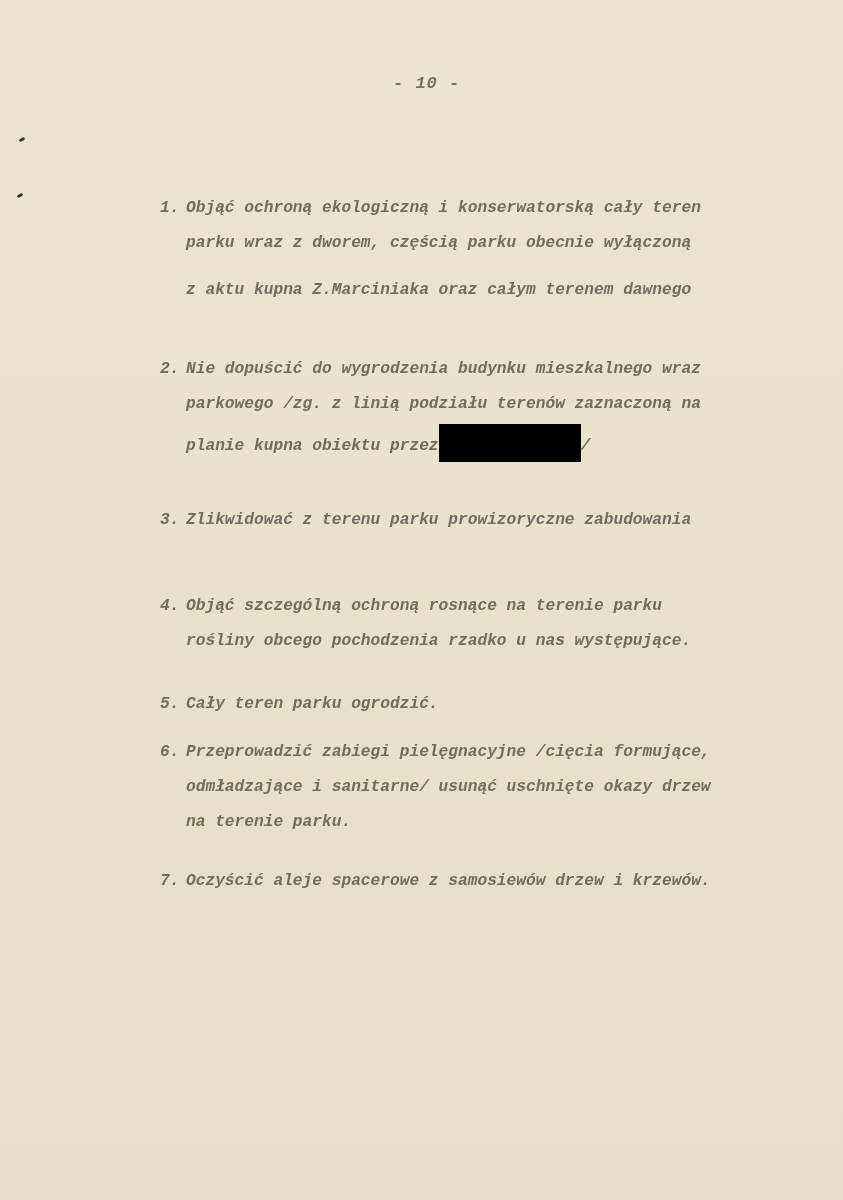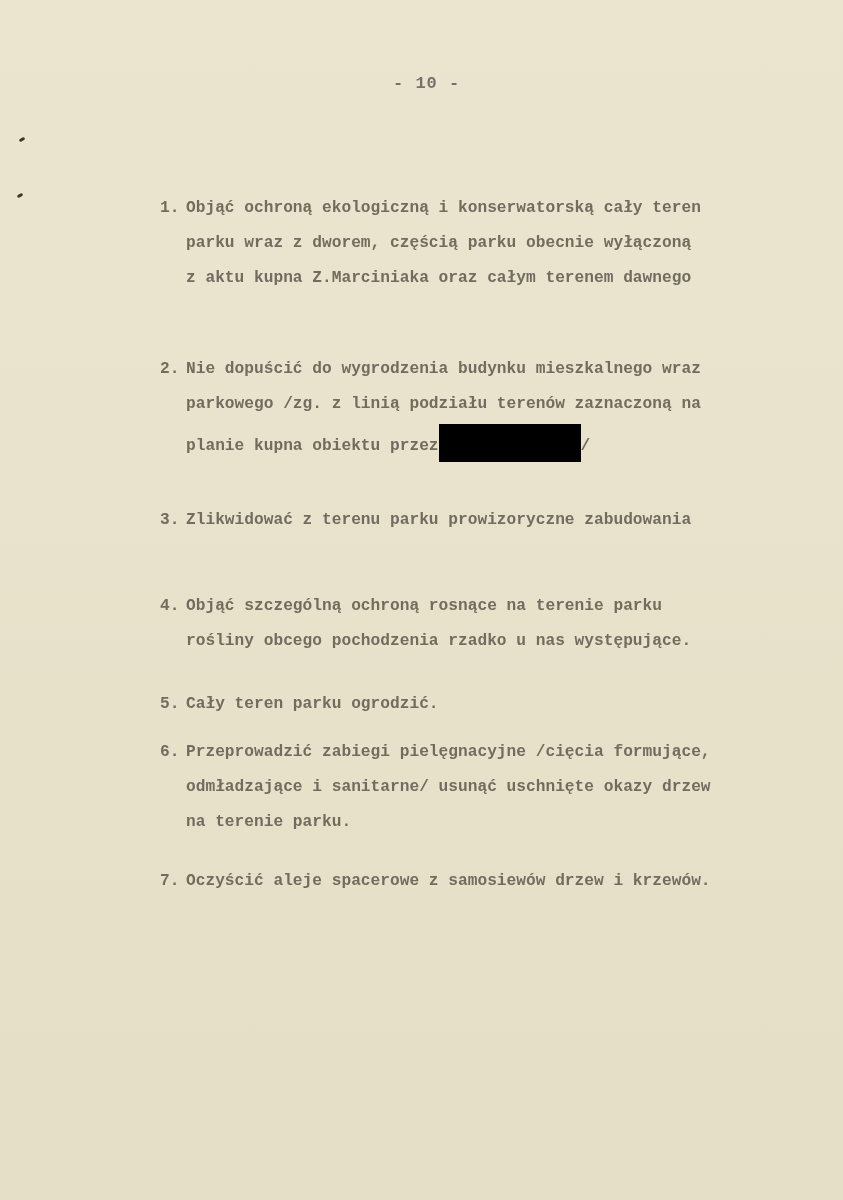--- a/index.html
+++ b/index.html
@@ -13,20 +13,21 @@
       position: relative;
       overflow: hidden;
       font-family: "Liberation Mono", "DejaVu Sans Mono", monospace;
       color: #6f6a5d;
     }
     .page {
       position: absolute;
       left: 0; top: 0;
       width: 843px; height: 1200px;
       background: linear-gradient(180deg, #ebe4cf 0%, #e8e1ca 60%, #e6dfc7 100%);
+      font-style: italic;
     }
     .page-number {
       position: absolute;
       left: 393px;
       top: 74px;
       font-size: 17px;
       font-weight: bold;
       letter-spacing: 1px;
       color: #76716a;
     }
@@ -89,21 +90,21 @@
 
   <span class="mark" style="left:19px; top:138px;"></span>
   <span class="mark" style="left:17px; top:194px;"></span>
 
   <div class="page-number">- 10 -</div>
 
 
   <div class="item" style="top:193px;">
     <span class="item-num">1.</span>
     <span class="line" style="margin-bottom:5px">Objąć ochroną ekologiczną i konserwatorską cały teren</span>
-    <span class="line" style="margin-bottom:5px">parku wraz z dworem, częścią parku obecnie wyłączoną</span>
+    <span class="line" style="margin-bottom:17px">parku wraz z dworem, częścią parku obecnie wyłączoną</span>
     <span class="line" style="margin-bottom:5px">z aktu kupna Z.Marciniaka oraz całym terenem dawnego</span>
   </div>
 
   <div class="item" style="top:354px;">
     <span class="item-num">2.</span>
     <span class="line" style="margin-bottom:5px">Nie dopuścić do wygrodzenia budynku mieszkalnego wraz</span>
     <span class="line" style="margin-bottom:5px">parkowego /zg. z linią podziału terenów zaznaczoną na</span>
     <span class="line"><span>planie kupna obiektu przez</span><span class="redaction"></span><span>/</span></span>
   </div>
 

